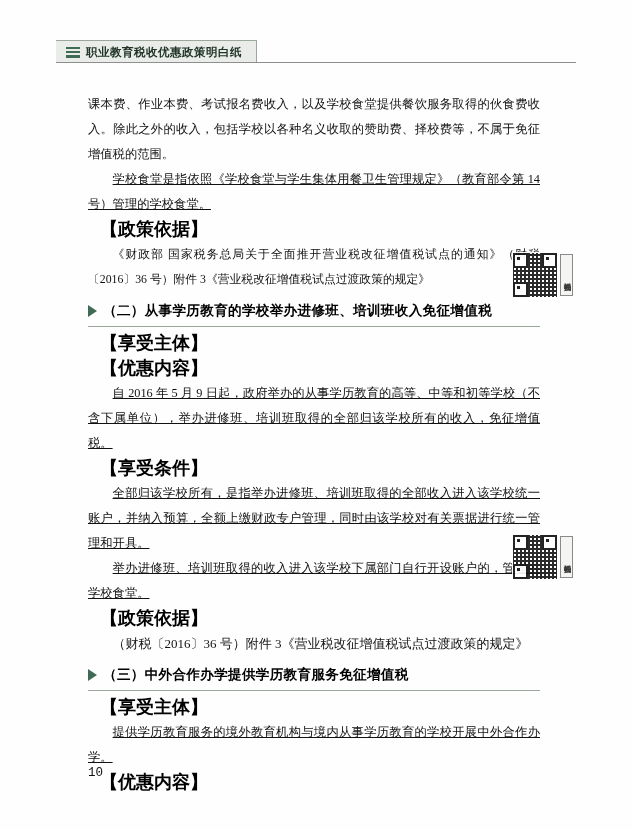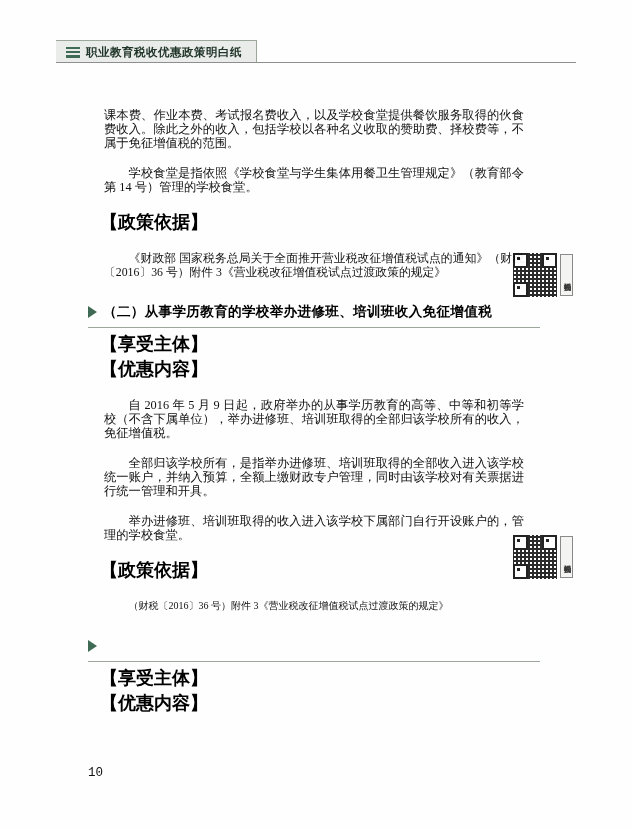--- a/index.html
+++ b/index.html
@@ -81,52 +81,52 @@
   }
 
   
   .content {
     position: absolute;
     left: 88px;
     top: 92px;
     width: 452px;
   }
   p {
-    margin: 16px;
+    margin: 0;
     font-size: 12.3px;
-    line-height: 14px;
+    line-height: 25px;
     color: #111;
     text-align: justify;
     text-justify: inter-ideograph;
     font-family: "Liberation Serif", "DejaVu Serif", serif;
   }
-  p.indent2 { text-indent: 24.6px; }
+  p.indent2 { text-indent: 24.6px; text-decoration: underline; }
   p.quote {
     text-indent: 24.6px;
     font-size: 11.8px;
   }
   p.quote-cont {
     text-indent: 24.6px;
-    font-size: 10px;
+    font-size: 13px;
   }
 
   .bracket-head {
     margin: 0;
     font-size: 18px;
     line-height: 25px;
     font-weight: bold;
     color: #000;
     text-indent: 12px;
   }
 
   
   .sec-head {
     display: flex;
     align-items: center;
-    margin: 20px 0 2px 0;
+    margin: 6px 0 2px 0;
     height: 26px;
   }
   .tri {
     width: 0;
     height: 0;
     border-left: 9px solid #3f6b54;
     border-top: 6px solid transparent;
     border-bottom: 6px solid transparent;
     margin-right: 6px;
     flex: none;
@@ -231,31 +231,34 @@
 
       <div class="sec-head">
         <span class="tri"></span>
         <span class="sec-title">（二）从事学历教育的学校举办进修班、培训班收入免征增值税</span>
       </div>
       <div class="sec-underline"></div>
 
       <p class="bracket-head">【享受主体】</p>
       <p class="bracket-head">【优惠内容】</p>
       <p class="indent2">自 2016 年 5 月 9 日起，政府举办的从事学历教育的高等、中等和初等学校（不含下属单位），举办进修班、培训班取得的全部归该学校所有的收入，免征增值税。</p>
+      <p class="bracket-head">【享受条件】</p>
       <p class="indent2">全部归该学校所有，是指举办进修班、培训班取得的全部收入进入该学校统一账户，并纳入预算，全额上缴财政专户管理，同时由该学校对有关票据进行统一管理和开具。</p>
       <p class="indent2">举办进修班、培训班取得的收入进入该学校下属部门自行开设账户的，管理的学校食堂。</p>
       <p class="bracket-head">【政策依据】</p>
       <p class="quote-cont">（财税〔2016〕36 号）附件 3《营业税改征增值税试点过渡政策的规定》</p>
 
       <div class="sec-head">
         <span class="tri"></span>
+        <span class="sec-title">（三）中外合作办学提供学历教育服务免征增值税</span>
       </div>
       <div class="sec-underline"></div>
 
       <p class="bracket-head">【享受主体】</p>
+      <p class="indent2">提供学历教育服务的境外教育机构与境内从事学历教育的学校开展中外合作办学。</p>
       <p class="bracket-head">【优惠内容】</p>
 
     </div>
 
     <div class="qr-block" style="left:512px; top:252px;">
       <div class="qr-img">
         <div class="qr-corner" style="left:1px;top:1px;">
             <i></i>
           </div>
         <div class="qr-corner" style="right:1px;top:1px;">

